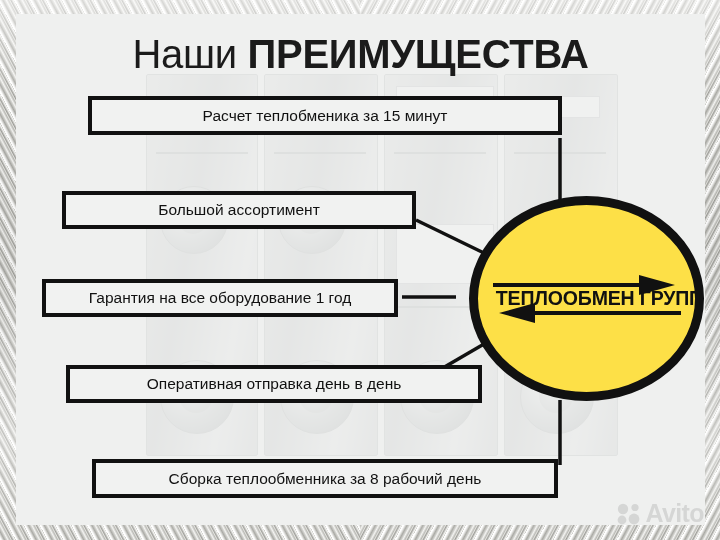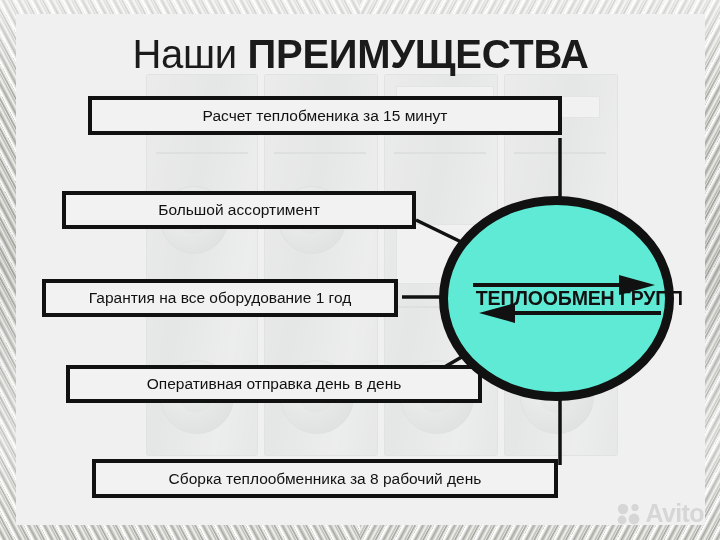--- a/index.html
+++ b/index.html
@@ -139,31 +139,31 @@
     color: #111111;
     font-size: 15.5px;
     font-weight: 400;
     white-space: nowrap;
   }
   .fbox span { line-height: 1; }
 
   
   .logo-circle {
     position: absolute;
-    left: 423px;
+    left: 453px;
     top: 182px;
     width: 235px;
     height: 205px;
     box-sizing: border-box;
     border: 9px solid #111111;
     border-radius: 50%;
-    background: #5eead4;
+    background: #fde047;
     display: flex;
     align-items: center;
-    justify-content: flex-end;
+    justify-content: center;
   }
   .logo-mark {
     position: relative;
     width: 196px;
     height: 54px;
   }
   .logo-text {
     position: absolute;
     left: 0;
     top: 14px;

